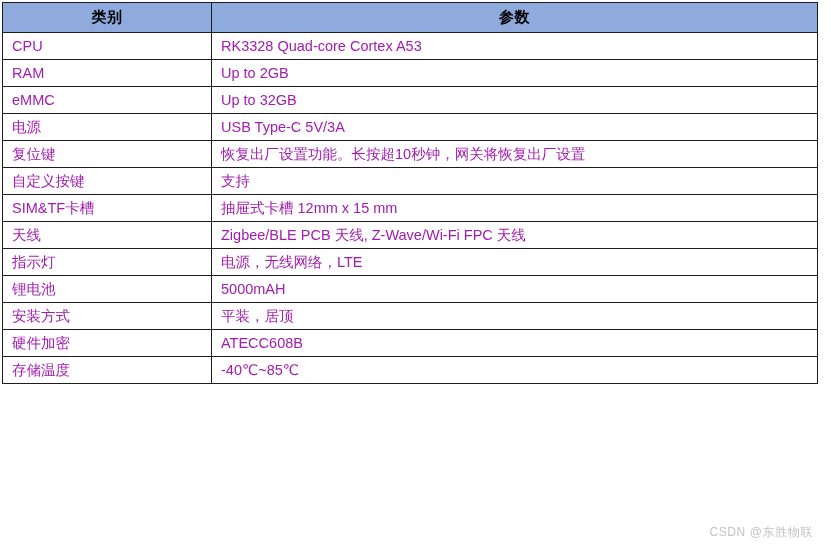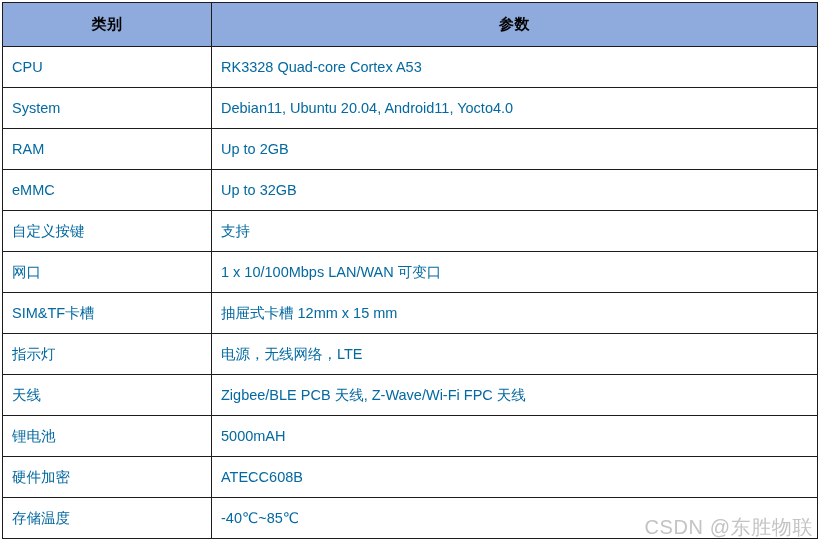--- a/index.html
+++ b/index.html
@@ -28,57 +28,57 @@
     border-collapse: collapse;
     table-layout: fixed;
     background: #ffffff;
   }
   .spec-table col.col-cat { width: 209px; }
   .spec-table col.col-val { width: 606px; }
 
   .spec-table th,
   .spec-table td {
     border: 1.5px solid #1c1c1c;
-    padding: 7px;
+    padding: 0;
     vertical-align: middle;
   }
 
   thead th {
     background: #8faadc;
     height: 29px;
     text-align: center;
     font-weight: bold;
     font-size: 15px;
     color: #000000;
     letter-spacing: 0.5px;
   }
 
   tbody td {
     height: 26px;
     font-size: 14.5px;
-    color: #0369a1;
+    color: #a21caf;
     font-weight: normal;
     padding-left: 9px;
     text-align: left;
     white-space: nowrap;
     overflow: hidden;
   }
 
   tbody tr td.cell-cat {
     padding-left: 9px;
   }
   tbody tr td.cell-val {
     padding-left: 9px;
   }
 
   .watermark {
     position: absolute;
     right: 18px;
     bottom: 9px;
-    font-size: 20px;
+    font-size: 12px;
     color: #c3c3c3;
     font-family: "Liberation Sans", "DejaVu Sans", sans-serif;
     letter-spacing: 0.6px;
     white-space: nowrap;
     pointer-events: none;
   }
 </style>
 </head>
 <body>
 
@@ -94,54 +94,58 @@
         <th>类别</th>
         <th>参数</th>
       </tr>
     </thead>
     <tbody id="table-body">
         <tr>
           <td class="cell-cat">CPU</td>
           <td class="cell-val">RK3328 Quad-core Cortex A53</td>
         </tr>
         <tr>
-          <td class="cell-cat">System</td>
-          <td class="cell-val">Debian11, Ubuntu 20.04, Android11, Yocto4.0</td>
-        </tr>
-        <tr>
           <td class="cell-cat">RAM</td>
           <td class="cell-val">Up to 2GB</td>
         </tr>
         <tr>
           <td class="cell-cat">eMMC</td>
           <td class="cell-val">Up to 32GB</td>
         </tr>
         <tr>
+          <td class="cell-cat">电源</td>
+          <td class="cell-val">USB Type-C 5V/3A</td>
+        </tr>
+        <tr>
+          <td class="cell-cat">复位键</td>
+          <td class="cell-val">恢复出厂设置功能。长按超10秒钟，网关将恢复出厂设置</td>
+        </tr>
+        <tr>
           <td class="cell-cat">自定义按键</td>
           <td class="cell-val">支持</td>
-        </tr>
-        <tr>
-          <td class="cell-cat">网口</td>
-          <td class="cell-val">1 x 10/100Mbps LAN/WAN 可变口</td>
         </tr>
         <tr>
           <td class="cell-cat">SIM&amp;TF卡槽</td>
           <td class="cell-val">抽屉式卡槽 12mm x 15 mm</td>
         </tr>
         <tr>
+          <td class="cell-cat">天线</td>
+          <td class="cell-val">Zigbee/BLE PCB 天线, Z-Wave/Wi-Fi FPC 天线</td>
+        </tr>
+        <tr>
           <td class="cell-cat">指示灯</td>
           <td class="cell-val">电源，无线网络，LTE</td>
         </tr>
         <tr>
-          <td class="cell-cat">天线</td>
-          <td class="cell-val">Zigbee/BLE PCB 天线, Z-Wave/Wi-Fi FPC 天线</td>
+          <td class="cell-cat">锂电池</td>
+          <td class="cell-val">5000mAH</td>
         </tr>
         <tr>
-          <td class="cell-cat">锂电池</td>
-          <td class="cell-val">5000mAH</td>
+          <td class="cell-cat">安装方式</td>
+          <td class="cell-val">平装，居顶</td>
         </tr>
         <tr>
           <td class="cell-cat">硬件加密</td>
           <td class="cell-val">ATECC608B</td>
         </tr>
         <tr>
           <td class="cell-cat">存储温度</td>
           <td class="cell-val">-40℃~85℃</td>
         </tr>
       </tbody>

